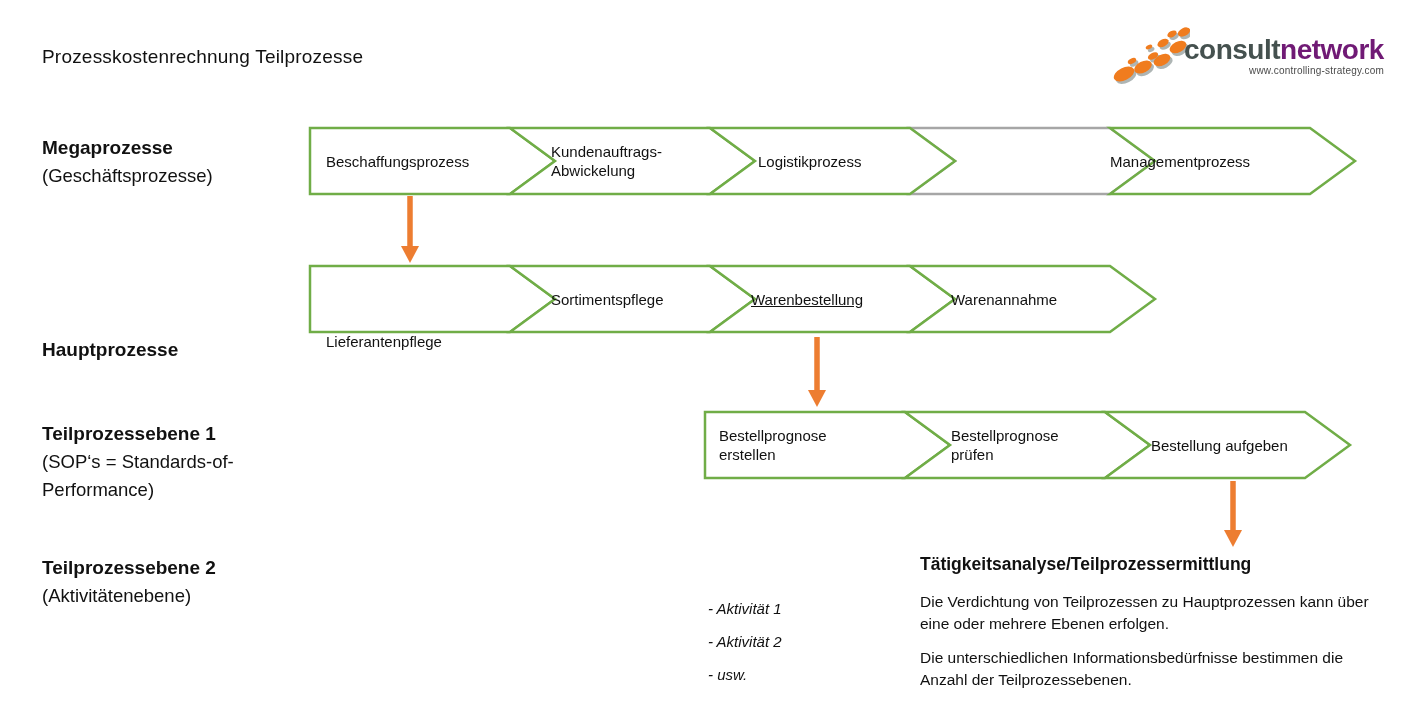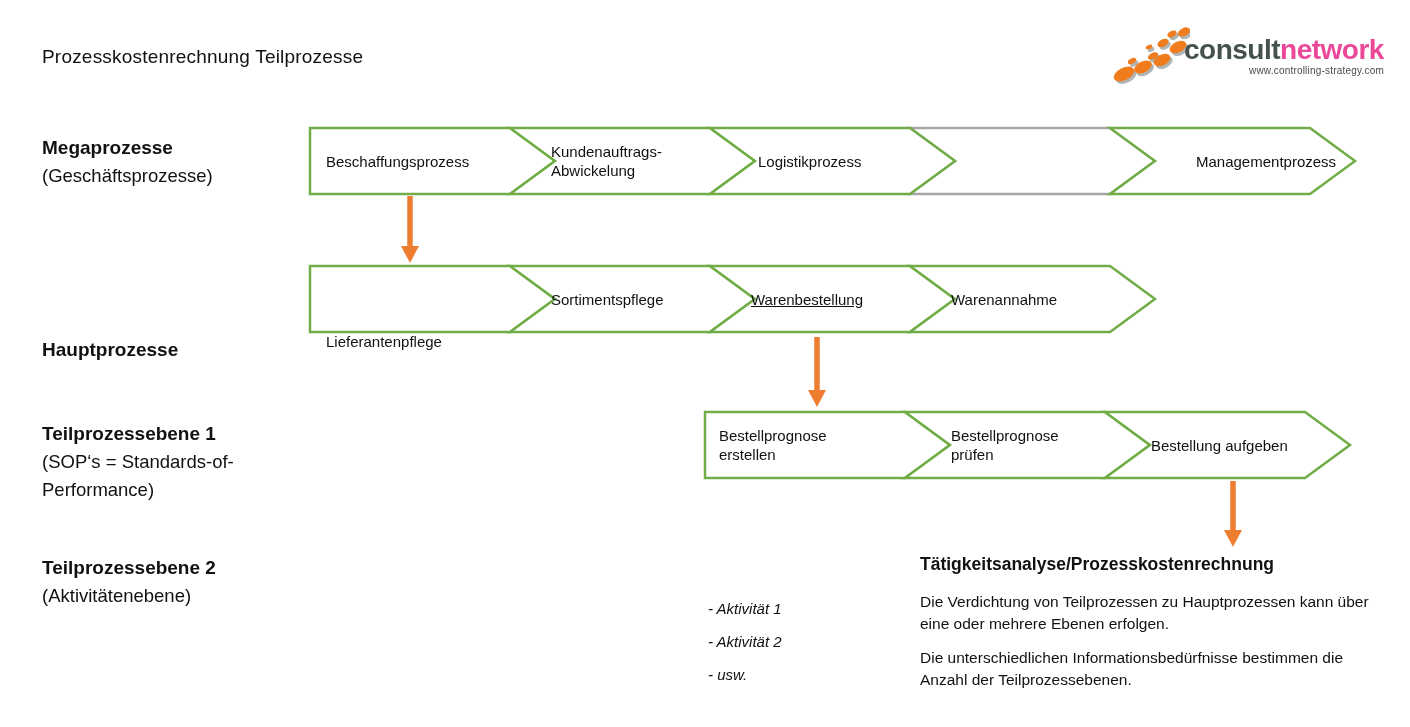--- a/index.html
+++ b/index.html
@@ -8,21 +8,21 @@
   .abs{position:absolute;}
 
   .page-title{left:42px;top:46px;font-size:19px;letter-spacing:.2px;}
 
   
   .logo{left:1112px;top:24px;width:262px;height:62px;display:flex;align-items:flex-end;}
   .logo-mark{position:absolute;left:0;top:2px;}
   .logo-textwrap{position:absolute;left:72px;top:12px;text-align:right;}
   .logo-word{font-size:28px;font-weight:bold;letter-spacing:-.5px;line-height:28px;}
   .logo-consult{color:#45514f;}
-  .logo-network{color:#ec4899;}
+  .logo-network{color:#701a75;}
   .logo-url{font-size:10px;color:#4a4a4a;margin-top:1px;letter-spacing:.2px;}
 
   
   .lvl-label{left:42px;width:300px;line-height:28px;}
   .lvl-label .b{font-size:19px;font-weight:bold;}
   .lvl-label .s{font-size:18.5px;font-weight:normal;}
 
   
   .seg-label{position:absolute;display:flex;align-items:center;font-size:15px;line-height:19px;}
 
@@ -95,21 +95,21 @@
 
     <polygon points="602,3 802,3 847,36 802,69 602,69 647,36" fill="#ffffff" stroke-width="2.5" stroke-linejoin="miter" stroke="#A6A6A6"></polygon>
     <polygon points="2,3 202,3 247,36 202,69 2,69" fill="#ffffff" stroke-width="2.5" stroke-linejoin="miter" stroke="#70AD47"></polygon>
     <polygon points="202,3 402,3 447,36 402,69 202,69 247,36" fill="#ffffff" stroke-width="2.5" stroke-linejoin="miter" stroke="#70AD47"></polygon>
     <polygon points="402,3 602,3 647,36 602,69 402,69 447,36" fill="#ffffff" stroke-width="2.5" stroke-linejoin="miter" stroke="#70AD47"></polygon>
     <polygon points="802,3 1002,3 1047,36 1002,69 802,69 847,36" fill="#ffffff" stroke-width="2.5" stroke-linejoin="miter" stroke="#70AD47"></polygon>
   </svg>
   <div class="seg-label" style="left:326px;top:128px;height:66px;width:180px;">Beschaffungsprozess</div>
   <div class="seg-label" style="left:551px;top:128px;height:66px;width:160px;">Kundenauftrags-Abwickelung</div>
   <div class="seg-label" style="left:758px;top:128px;height:66px;width:160px;">Logistikprozess</div>
-  <div class="seg-label" style="left:1196px;top:128px;height:66px;width:180px;text-align:center;">Managementprozess</div>
+  <div class="seg-label" style="left:1110px;top:128px;height:66px;width:180px;text-align:center;">Managementprozess</div>
 
   <svg class="abs" style="left:308px;top:263px;" width="852" height="72" viewBox="0 0 852 72">
     <polygon points="2,3 202,3 247,36 202,69 2,69" fill="#ffffff" stroke-width="2.5" stroke-linejoin="miter" stroke="#70AD47"></polygon>
     <polygon points="202,3 402,3 447,36 402,69 202,69 247,36" fill="#ffffff" stroke-width="2.5" stroke-linejoin="miter" stroke="#70AD47"></polygon>
     <polygon points="402,3 602,3 647,36 602,69 402,69 447,36" fill="#ffffff" stroke-width="2.5" stroke-linejoin="miter" stroke="#70AD47"></polygon>
     <polygon points="602,3 802,3 847,36 802,69 602,69 647,36" fill="#ffffff" stroke-width="2.5" stroke-linejoin="miter" stroke="#70AD47"></polygon>
   </svg>
   <div class="seg-label" style="left:326px;top:266px;height:54px;width:180px;margin-top:48px;">Lieferantenpflege</div>
   <div class="seg-label" style="left:551px;top:266px;height:66px;width:180px;">Sortimentspflege</div>
   <div class="seg-label" style="left:751px;top:266px;height:66px;width:180px;text-decoration:underline;">Warenbestellung</div>
@@ -139,18 +139,18 @@
     </g>
   </svg>
 
   <div class="abs activities">
     <div class="activity">- Aktivität 1</div>
     <div class="activity">- Aktivität 2</div>
     <div class="activity">- usw.</div>
   </div>
 
   <div class="abs analysis">
-    <div class="analysis-heading">Tätigkeitsanalyse/Prozesskostenrechnung</div>
+    <div class="analysis-heading">Tätigkeitsanalyse/Teilprozessermittlung</div>
     <div class="analysis-para">Die Verdichtung von Teilprozessen zu Hauptprozessen kann über eine oder mehrere Ebenen erfolgen.</div>
     <div class="analysis-para">Die unterschiedlichen Informationsbedürfnisse bestimmen die Anzahl der Teilprozessebenen.</div>
   </div>
 
 </div>
 
 </body></html>

